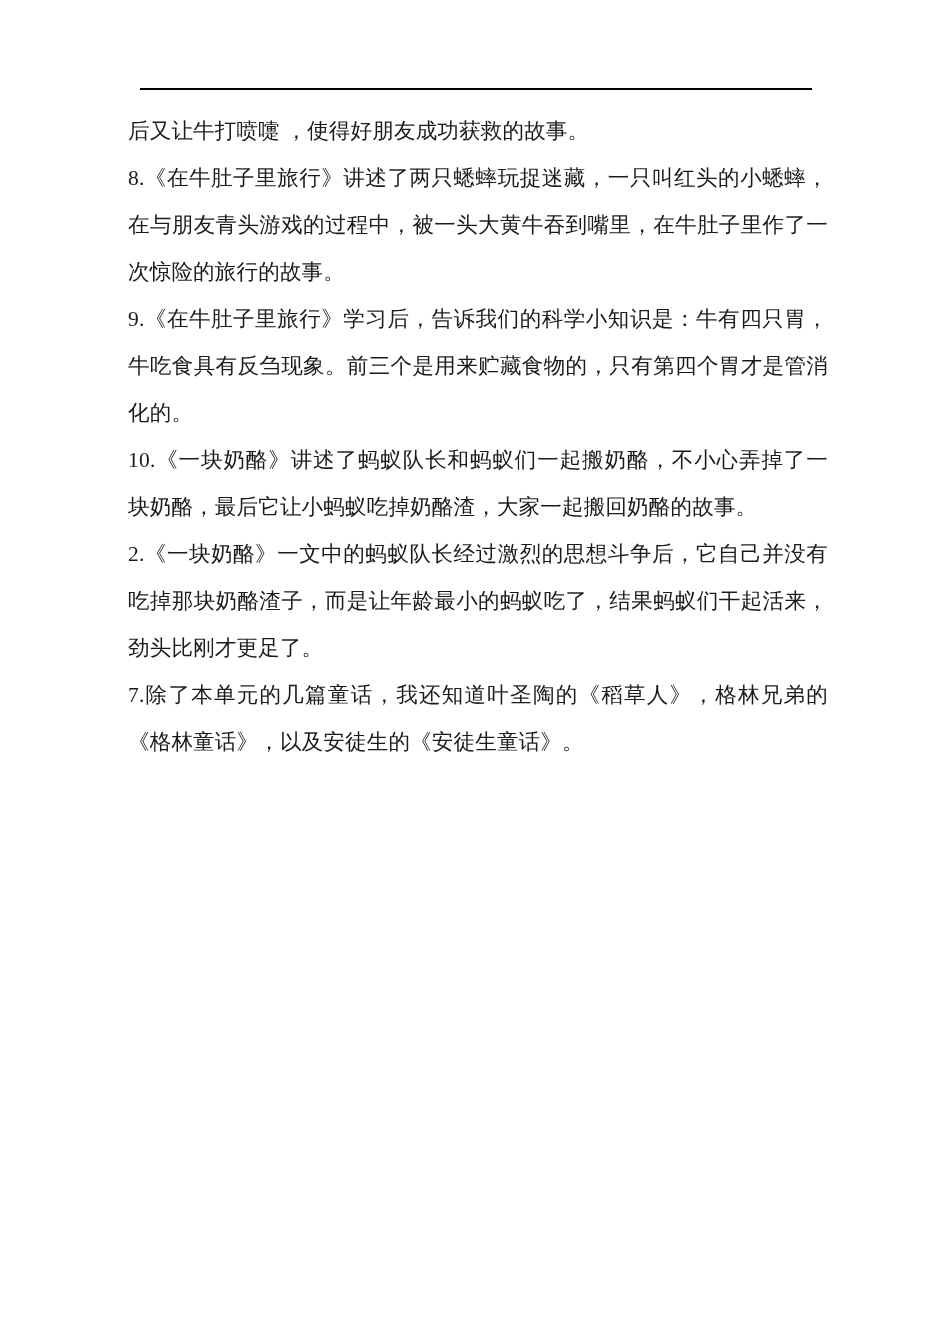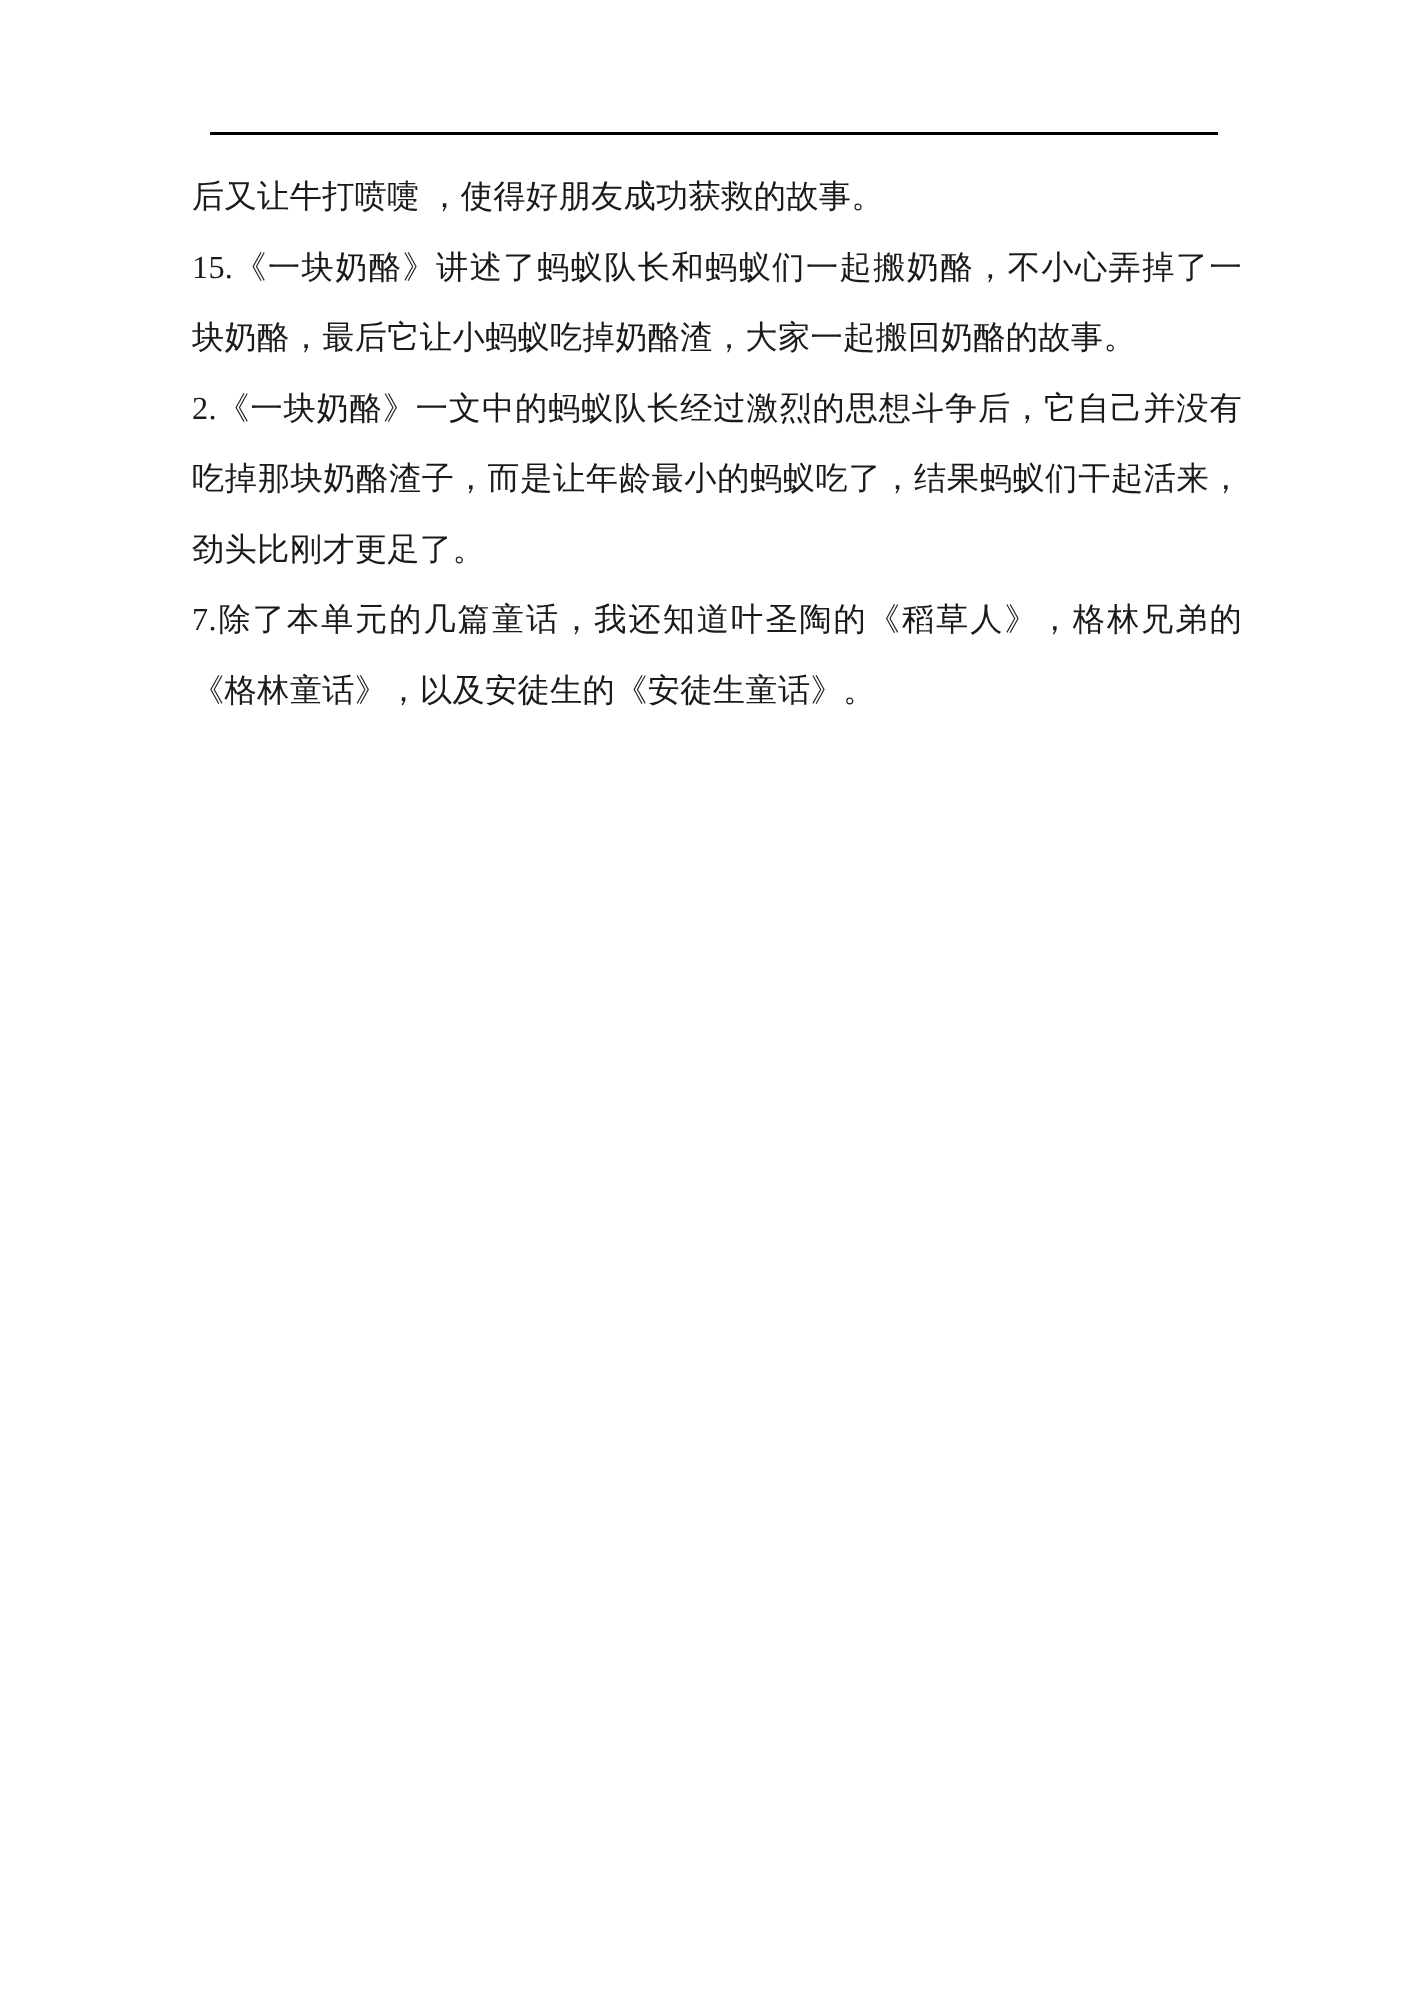--- a/index.html
+++ b/index.html
@@ -59,18 +59,20 @@
 </style>
 </head>
 <body>
 
 <div class="page">
 
   <div class="header-rule"></div>
 
   <div class="content">
     <p class="para cont">后又让牛打喷嚏 ，使得好朋友成功获救的故事。</p>
-    <p class="para numbered">15.《一块奶酪》讲述了蚂蚁队长和蚂蚁们一起搬奶酪，不小心弄掉了一块奶酪，最后它让小蚂蚁吃掉奶酪渣，大家一起搬回奶酪的故事。</p>
+    <p class="para numbered">8.《在牛肚子里旅行》讲述了两只蟋蟀玩捉迷藏，一只叫红头的小蟋蟀，在与朋友青头游戏的过程中，被一头大黄牛吞到嘴里，在牛肚子里作了一次惊险的旅行的故事。</p>
+    <p class="para numbered">9.《在牛肚子里旅行》学习后，告诉我们的科学小知识是：牛有四只胃，牛吃食具有反刍现象。前三个是用来贮藏食物的，只有第四个胃才是管消化的。</p>
+    <p class="para numbered">10.《一块奶酪》讲述了蚂蚁队长和蚂蚁们一起搬奶酪，不小心弄掉了一块奶酪，最后它让小蚂蚁吃掉奶酪渣，大家一起搬回奶酪的故事。</p>
     <p class="para numbered">2.《一块奶酪》一文中的蚂蚁队长经过激烈的思想斗争后，它自己并没有吃掉那块奶酪渣子，而是让年龄最小的蚂蚁吃了，结果蚂蚁们干起活来，劲头比刚才更足了。</p>
     <p class="para numbered">7.除了本单元的几篇童话，我还知道叶圣陶的《稻草人》，格林兄弟的《格林童话》，以及安徒生的《安徒生童话》。</p>
   </div>
 
 </div>
 
 </body></html>

